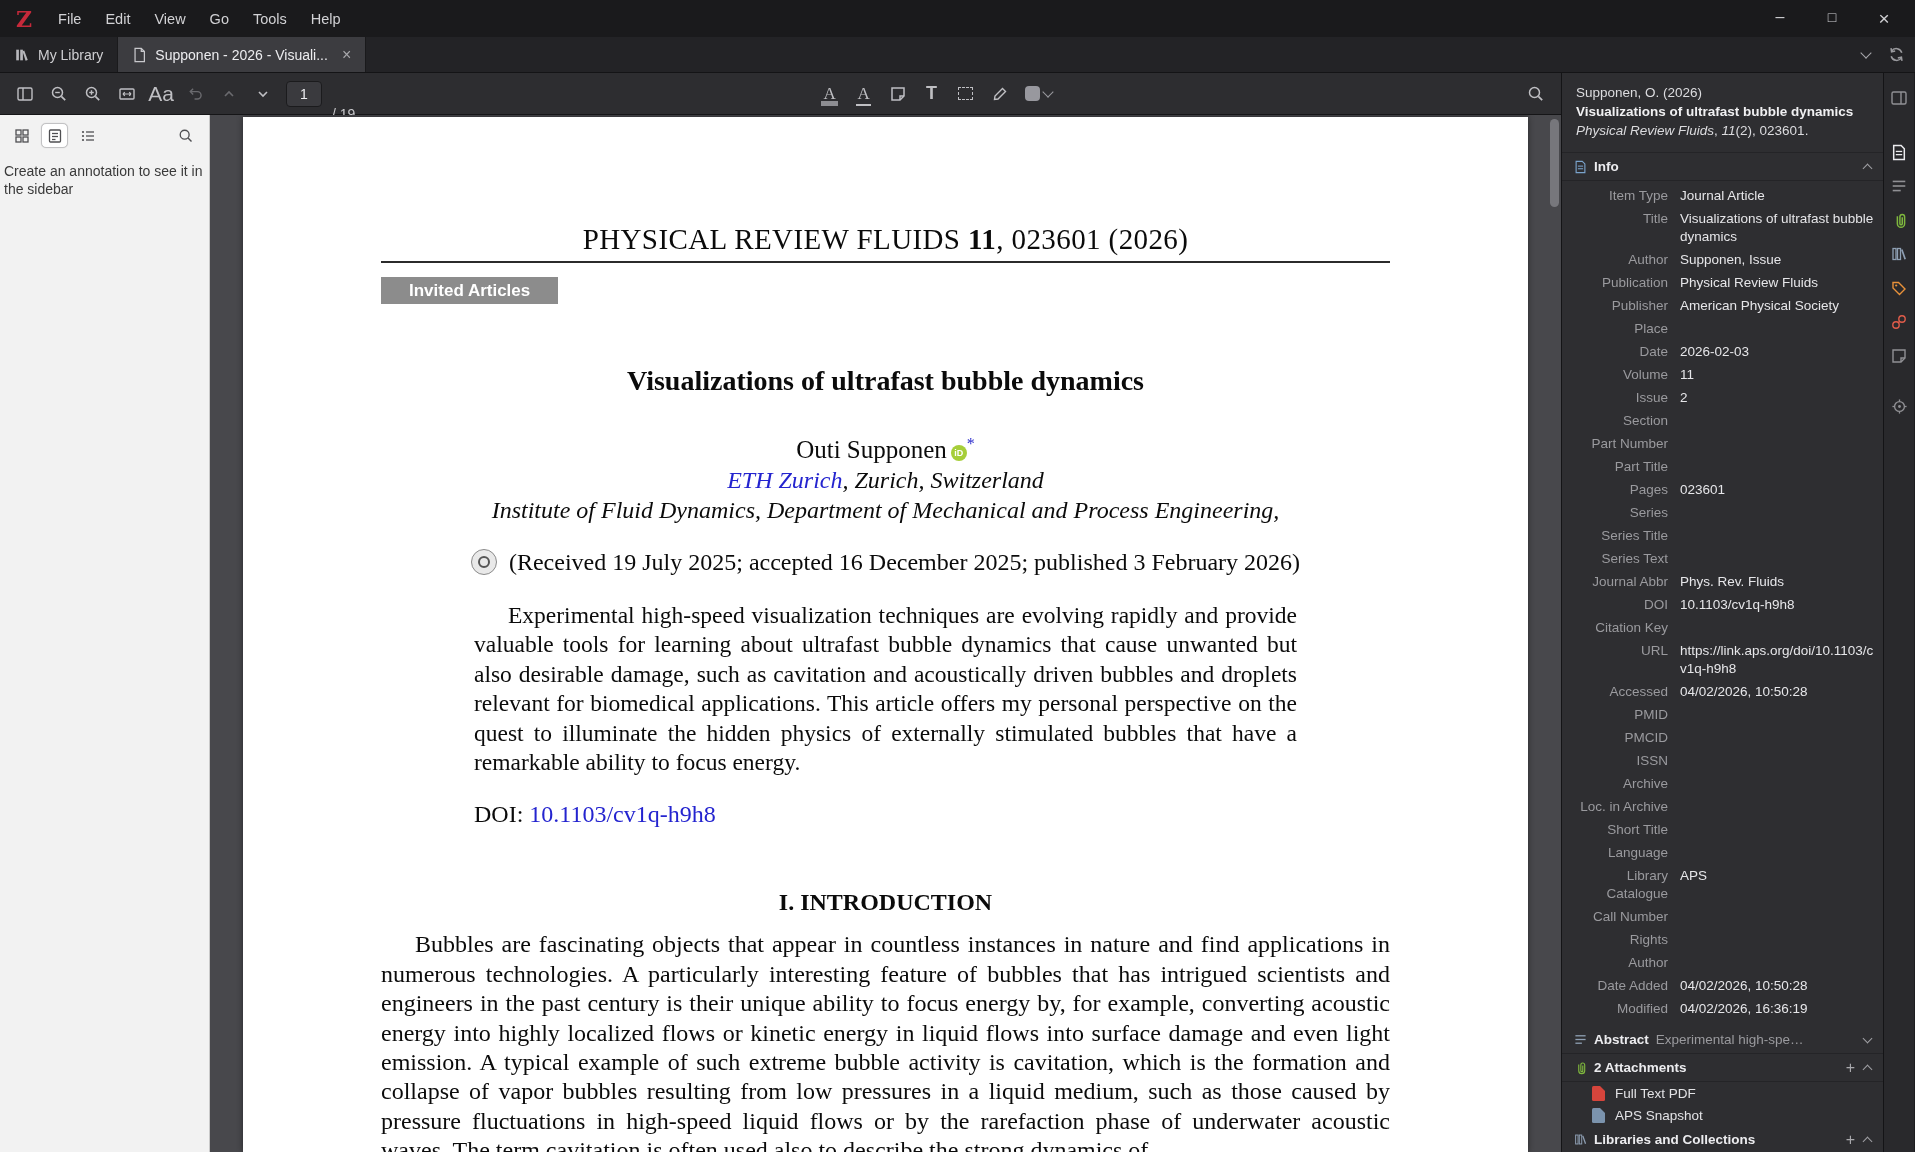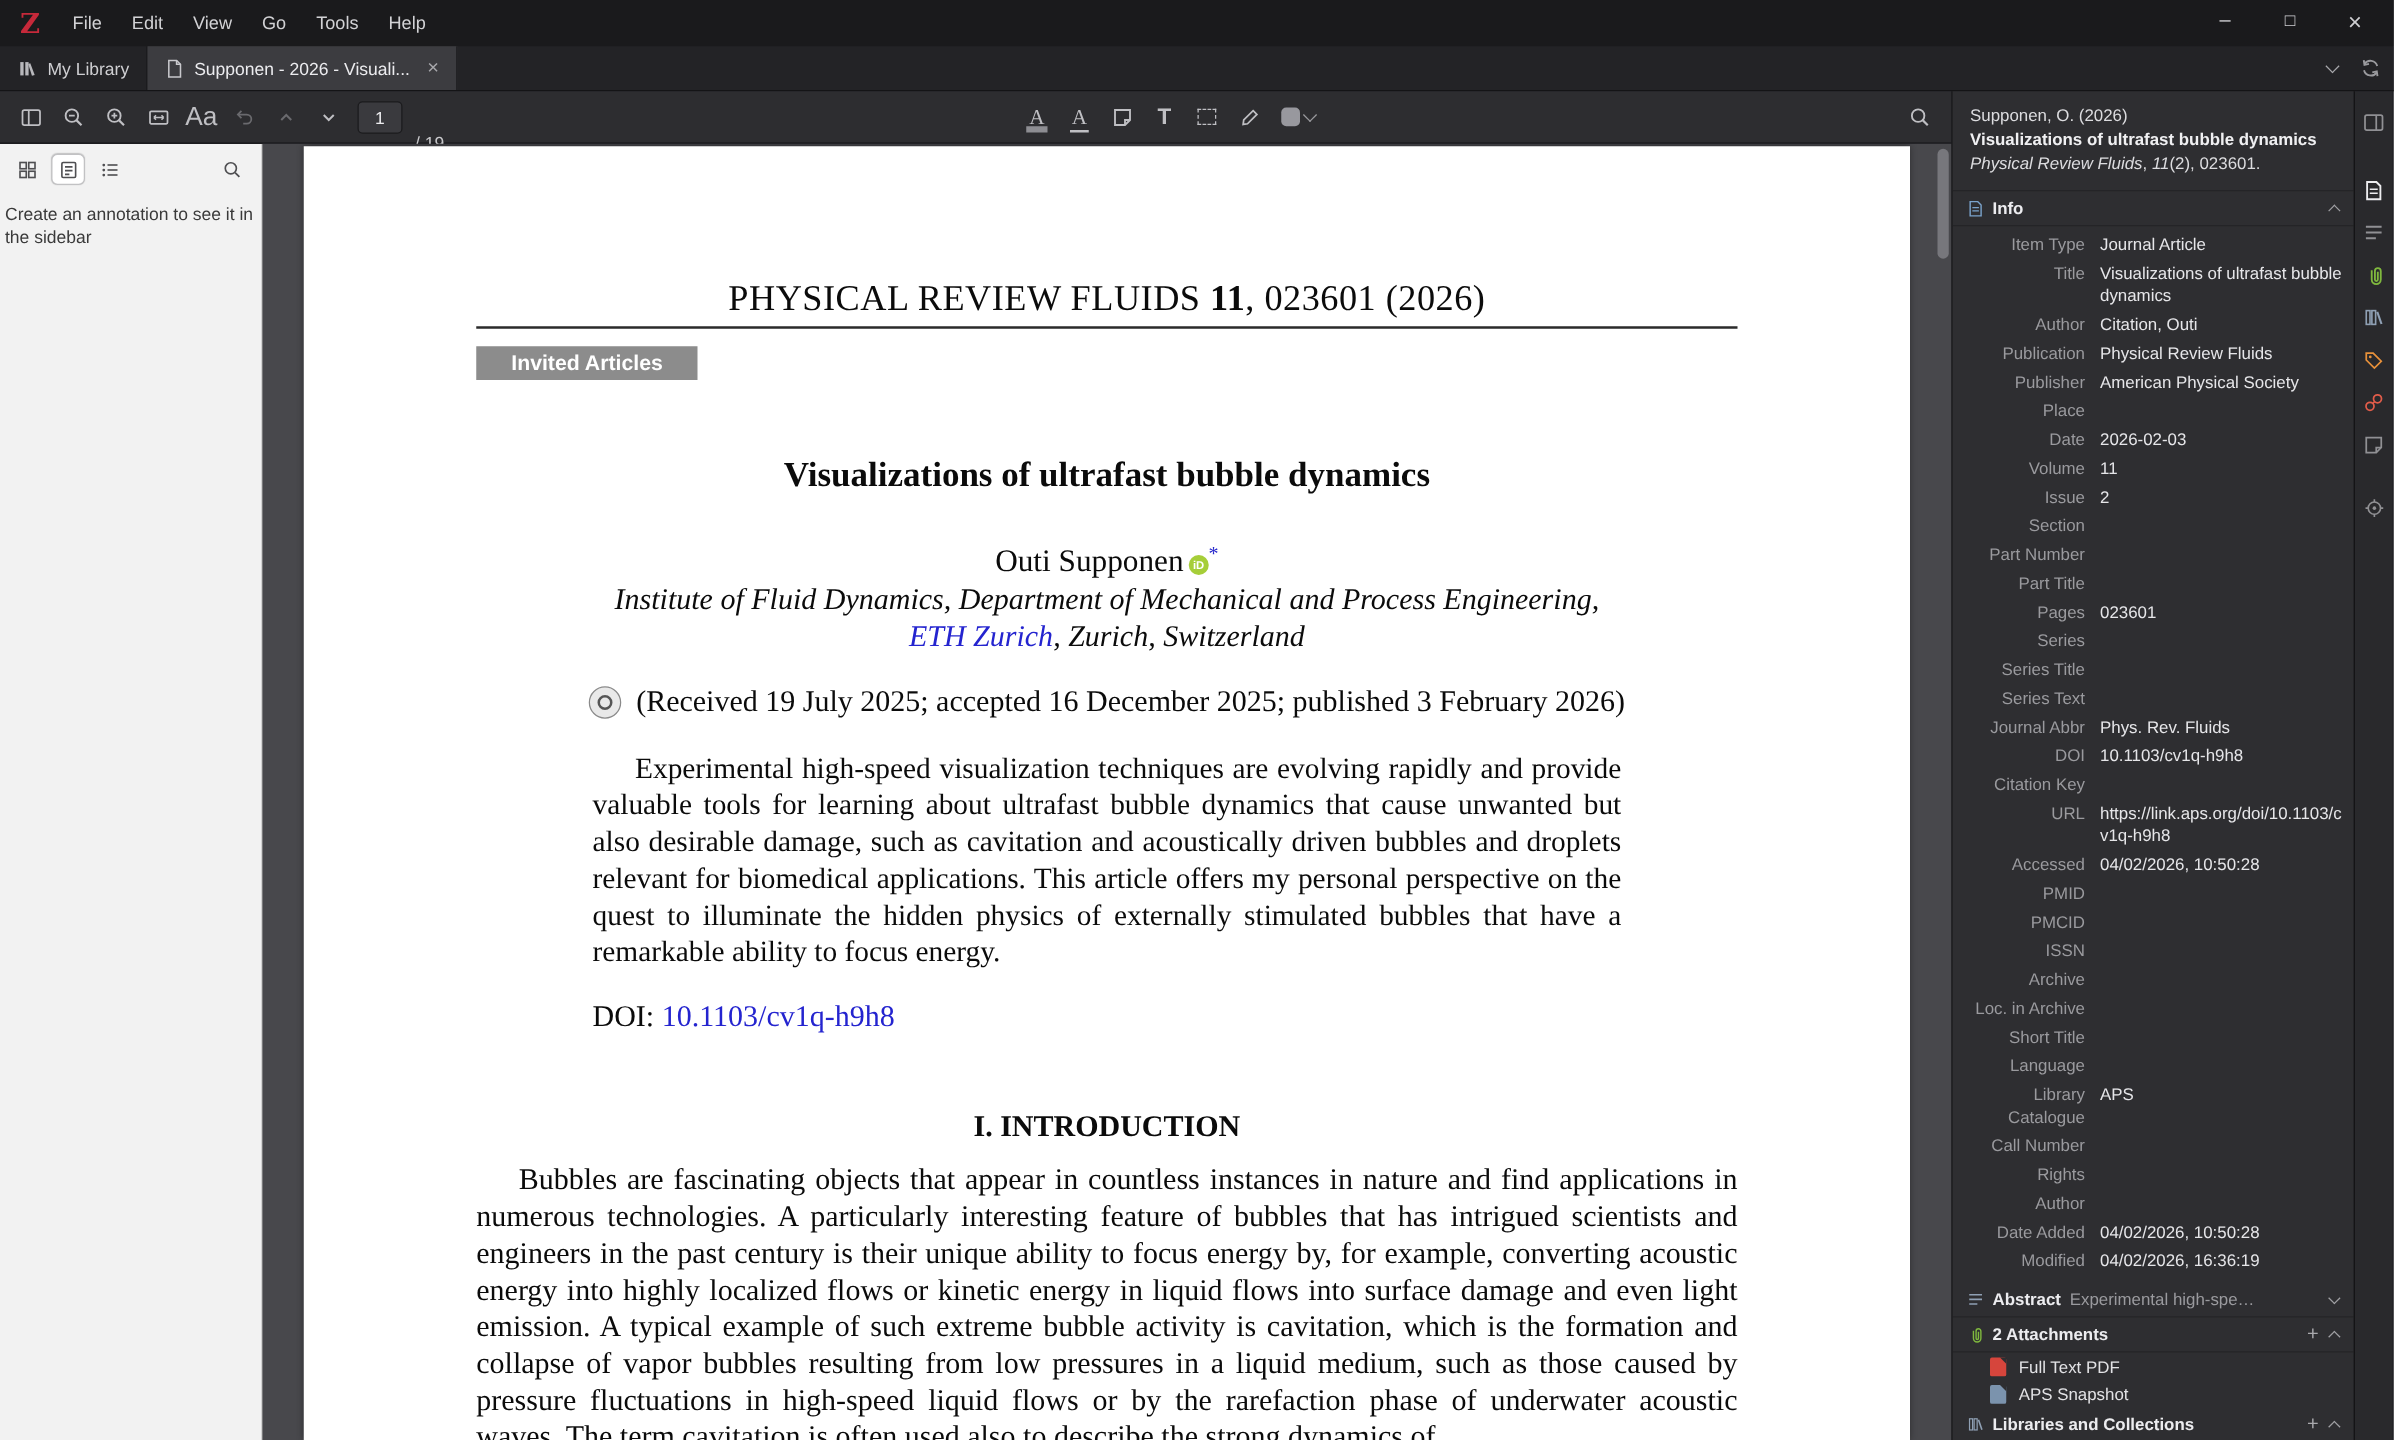--- a/index.html
+++ b/index.html
@@ -300,22 +300,22 @@
       </div>
 
       <div class="pdf-area">
         <span class="pdf-scroll-thumb"></span>
         <div class="page">
           <div class="pg-journal"><span>PHYSICAL REVIEW FLUIDS </span><b>11</b><span>, 023601 (2026)</span></div>
           <hr class="pg-rule">
           <div><span class="pg-badge">Invited Articles</span></div>
           <div class="pg-title">Visualizations of ultrafast bubble dynamics</div>
           <div class="pg-author"><span>Outi Supponen</span><span class="orcid">iD</span><span class="fn-mark">*</span></div>
+          <div class="pg-affil"><span class="pdf-link">ETH Zurich</span><span>, Zurich, Switzerland</span></div>
           <div class="pg-affil">Institute of Fluid Dynamics, Department of Mechanical and Process Engineering,</div>
-          <div class="pg-affil"><span class="pdf-link">ETH Zurich</span><span>, Zurich, Switzerland</span></div>
           <div class="pg-received">
             <span class="crossmark">
                 <span class="inner"></span>
               </span>
             <span>(Received 19 July 2025; accepted 16 December 2025; published 3 February 2026)</span>
           </div>
           <div class="pg-abstract">Experimental high-speed visualization techniques are evolving rapidly and provide valuable tools for learning about ultrafast bubble dynamics that cause unwanted but also desirable damage, such as cavitation and acoustically driven bubbles and droplets relevant for biomedical applications. This article offers my personal perspective on the quest to illuminate the hidden physics of externally stimulated bubbles that have a remarkable ability to focus energy.</div>
           <div class="pg-doi"><span>DOI: </span><span class="pdf-link">10.1103/cv1q-h9h8</span></div>
           <div class="pg-section">I. INTRODUCTION</div>
           <div class="pg-body">Bubbles are fascinating objects that appear in countless instances in nature and find applications in numerous technologies. A particularly interesting feature of bubbles that has intrigued scientists and engineers in the past century is their unique ability to focus energy by, for example, converting acoustic energy into highly localized flows or kinetic energy in liquid flows into surface damage and even light emission. A typical example of such extreme bubble activity is cavitation, which is the formation and collapse of vapor bubbles resulting from low pressures in a liquid medium, such as those caused by pressure fluctuations in high-speed liquid flows or by the rarefaction phase of underwater acoustic waves. The term cavitation is often used also to describe the strong dynamics of</div>
@@ -346,21 +346,21 @@
         <div class="ifrow">
           <div class="ifl">Item Type</div>
           <div class="ifv">Journal Article</div>
         </div>
         <div class="ifrow">
           <div class="ifl">Title</div>
           <div class="ifv">Visualizations of ultrafast bubble dynamics</div>
         </div>
         <div class="ifrow">
           <div class="ifl">Author</div>
-          <div class="ifv">Citation, Outi</div>
+          <div class="ifv">Supponen, Issue</div>
         </div>
         <div class="ifrow">
           <div class="ifl">Publication</div>
           <div class="ifv">Physical Review Fluids</div>
         </div>
         <div class="ifrow">
           <div class="ifl">Publisher</div>
           <div class="ifv">American Physical Society</div>
         </div>
         <div class="ifrow">

